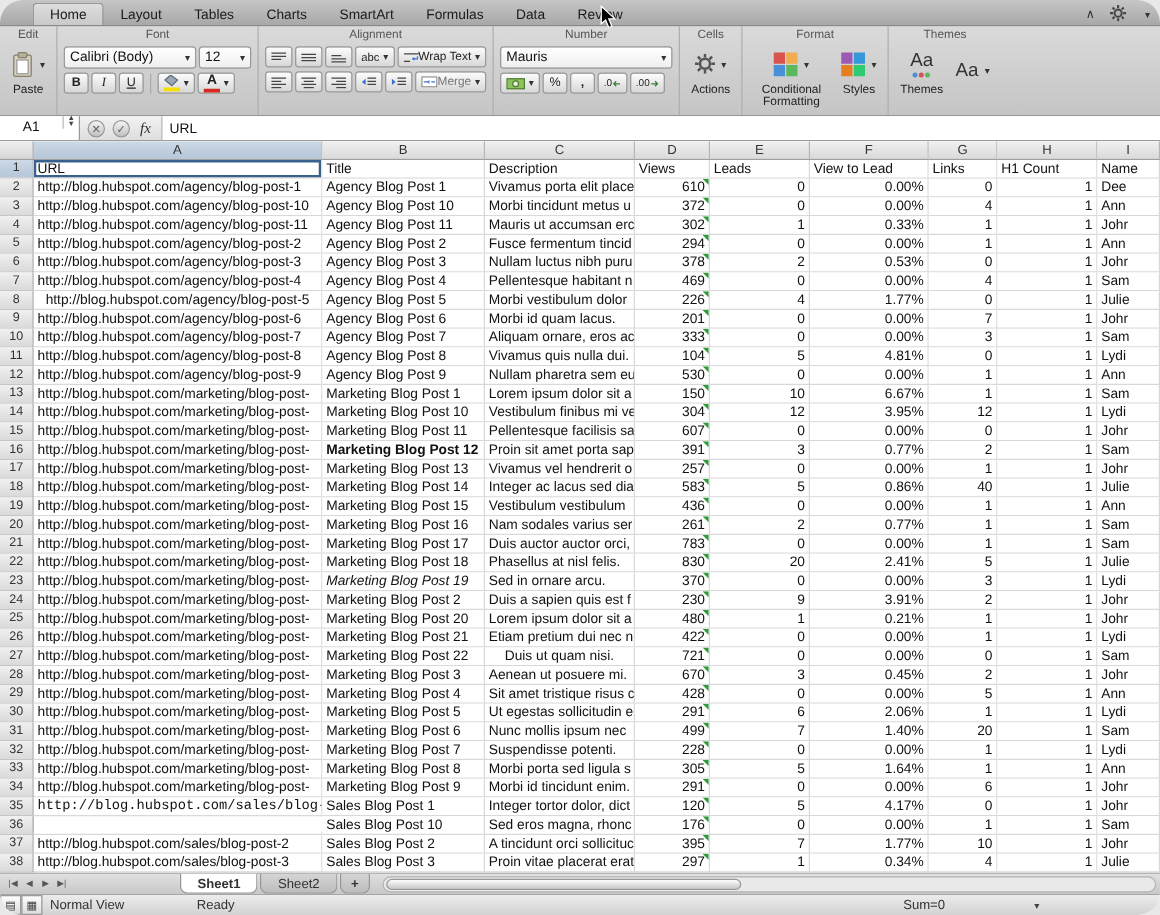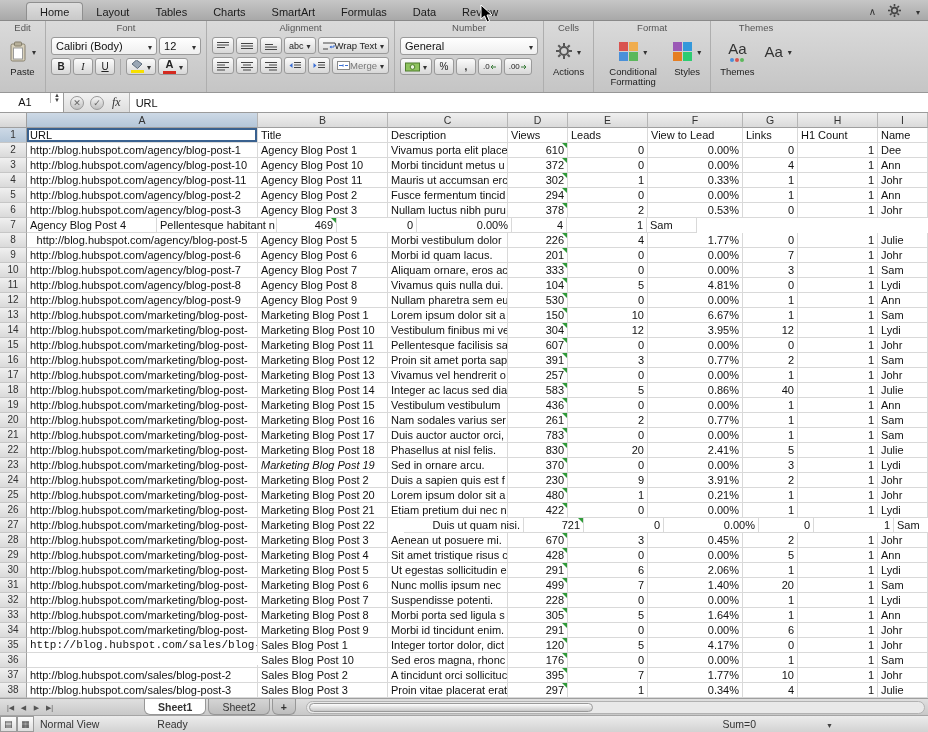--- a/index.html
+++ b/index.html
@@ -1,18 +1,18 @@
 <!DOCTYPE html>
 <html><head>
 <meta charset="utf-8">
 <style>
   *{box-sizing:border-box;margin:0;padding:0;}
   html,body{background:#e8e8e8;}
   body{font-family:"Liberation Sans",sans-serif;}
-  .window{width:928px;height:732px;background:#fff;overflow:hidden;position:relative;font-size:11px;color:#111;}
+  .window{width:928px;height:732px;background:#fff;overflow:hidden;position:relative;font-size:11px;color:#111;border-radius:18px;}
 
   
   .tabbar{height:21px;background:linear-gradient(#c6c6c6,#a8a8a8);border-bottom:1px solid #898989;display:flex;align-items:flex-end;padding:0 8px 0 26px;position:relative;}
   .rtab{padding:3px 13px 2px;font-size:11px;color:#1a1a1a;}
   .rtab.active{background:linear-gradient(#dedede,#c9c9c9);border:1px solid #8f8f8f;border-bottom:none;border-radius:4px 4px 0 0;}
   .tabbar-right{margin-left:auto;display:flex;align-items:center;gap:12px;padding-bottom:3px;color:#333;}
   .chevron-up::before{content:"∧";font-size:10px;color:#333;}
   .cursor-pointer{position:absolute;left:480px;top:4px;z-index:60;}
 
   
@@ -330,21 +330,21 @@
           </div>
         </div>
       </div>
     </div>
 
     <div class="rgroup">
       <div class="rgroup-label">Number</div>
       <div class="rgroup-body">
         <div class="rrow">
           <div class="combo" style="width:138px">
-            <span>General</span>
+            <span>Mauris</span>
               <span class="dd"></span>
           </div>
         </div>
         <div class="rrow">
           <div class="btn small">
               <span class="icon">
                 <svg width="15" height="10">
                   <rect x="0.5" y="1" width="14" height="8" fill="#8fc35e" stroke="#4e7d2e"></rect>
                   <circle cx="7.5" cy="5" r="2.3" fill="#e9f4dc" stroke="#4e7d2e"></circle>
                 </svg>
@@ -427,21 +427,21 @@
               </span>
             <span class="dd"></span>
           </div>
           <div class="bigbtn-label">Styles</div>
         </div>
       </div>
     </div>
 
     <div class="rgroup" style="border-right:none">
       <div class="rgroup-label">Themes</div>
-      <div class="rrow" style="align-items:flex-start">
+      <div class="rrow" style="align-items:center">
         <div class="bigbtn">
           <div class="iconrow" style="flex-direction:column;gap:0;justify-content:center">
             <span class="aa-icon">Aa</span>
             <span class="aa-dots">
                 <i class="d1"></i>
                 <i class="d2"></i>
                 <i class="d3"></i>
               </span>
           </div>
           <div class="bigbtn-label">Themes</div>
@@ -554,20 +554,21 @@
           <div class="cell" style="width: 120px; text-align: left;">Nullam luctus nibh puru</div>
           <div class="cell flagged" style="width: 60px; text-align: right;">378</div>
           <div class="cell" style="width: 80px; text-align: right;">2</div>
           <div class="cell" style="width: 95px; text-align: right;">0.53%</div>
           <div class="cell" style="width: 55px; text-align: right;">0</div>
           <div class="cell" style="width: 80px; text-align: right;">1</div>
           <div class="cell" style="width: 50px; text-align: left;">Johr</div>
         </div>
         <div class="sheet-row">
           <div class="row-header">7</div>
+          <div class="cell" style="width: 231px; text-align: left;">http://blog.hubspot.com/agency/blog-post-4</div>
           <div class="cell" style="width: 130px; text-align: left;">Agency Blog Post 4</div>
           <div class="cell" style="width: 120px; text-align: left;">Pellentesque habitant n</div>
           <div class="cell flagged" style="width: 60px; text-align: right;">469</div>
           <div class="cell" style="width: 80px; text-align: right;">0</div>
           <div class="cell" style="width: 95px; text-align: right;">0.00%</div>
           <div class="cell" style="width: 55px; text-align: right;">4</div>
           <div class="cell" style="width: 80px; text-align: right;">1</div>
           <div class="cell" style="width: 50px; text-align: left;">Sam</div>
         </div>
         <div class="sheet-row">
@@ -662,21 +663,21 @@
           <div class="cell flagged" style="width: 60px; text-align: right;">607</div>
           <div class="cell" style="width: 80px; text-align: right;">0</div>
           <div class="cell" style="width: 95px; text-align: right;">0.00%</div>
           <div class="cell" style="width: 55px; text-align: right;">0</div>
           <div class="cell" style="width: 80px; text-align: right;">1</div>
           <div class="cell" style="width: 50px; text-align: left;">Johr</div>
         </div>
         <div class="sheet-row">
           <div class="row-header">16</div>
           <div class="cell" style="width: 231px; text-align: left;">http://blog.hubspot.com/marketing/blog-post-</div>
-          <div class="cell" style="width: 130px; text-align: left;">Marketing Blog Post 12</div>
+          <div class="cell" style="width: 130px; text-align: left; font-weight: bold;">Marketing Blog Post 12</div>
           <div class="cell" style="width: 120px; text-align: left;">Proin sit amet porta sap</div>
           <div class="cell flagged" style="width: 60px; text-align: right;">391</div>
           <div class="cell" style="width: 80px; text-align: right;">3</div>
           <div class="cell" style="width: 95px; text-align: right;">0.77%</div>
           <div class="cell" style="width: 55px; text-align: right;">2</div>
           <div class="cell" style="width: 80px; text-align: right;">1</div>
           <div class="cell" style="width: 50px; text-align: left;">Sam</div>
         </div>
         <div class="sheet-row">
           <div class="row-header">17</div>
@@ -795,21 +796,21 @@
           <div class="cell" style="width: 80px; text-align: right;">0</div>
           <div class="cell" style="width: 95px; text-align: right;">0.00%</div>
           <div class="cell" style="width: 55px; text-align: right;">1</div>
           <div class="cell" style="width: 80px; text-align: right;">1</div>
           <div class="cell" style="width: 50px; text-align: left;">Lydi</div>
         </div>
         <div class="sheet-row">
           <div class="row-header">27</div>
           <div class="cell" style="width: 231px; text-align: left;">http://blog.hubspot.com/marketing/blog-post-</div>
           <div class="cell" style="width: 130px; text-align: left;">Marketing Blog Post 22</div>
-          <div class="cell" style="width: 120px; text-align: right; margin-left: 16px;">Duis ut quam nisi.</div>
+          <div class="cell" style="width: 120px; text-align: center;">Duis ut quam nisi.</div>
           <div class="cell flagged" style="width: 60px; text-align: right;">721</div>
           <div class="cell" style="width: 80px; text-align: right;">0</div>
           <div class="cell" style="width: 95px; text-align: right;">0.00%</div>
           <div class="cell" style="width: 55px; text-align: right;">0</div>
           <div class="cell" style="width: 80px; text-align: right;">1</div>
           <div class="cell" style="width: 50px; text-align: left;">Sam</div>
         </div>
         <div class="sheet-row">
           <div class="row-header">28</div>
           <div class="cell" style="width: 231px; text-align: left;">http://blog.hubspot.com/marketing/blog-post-</div>

